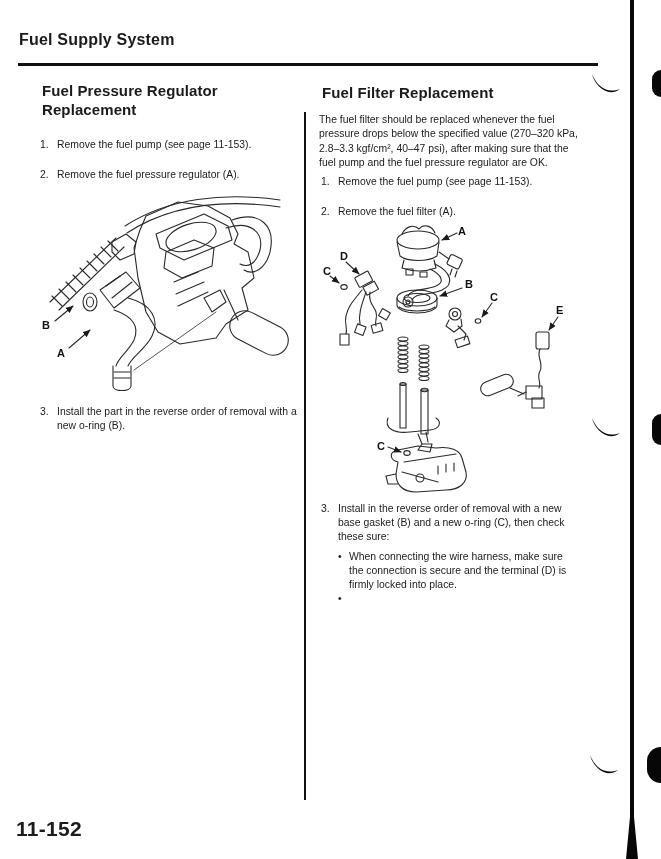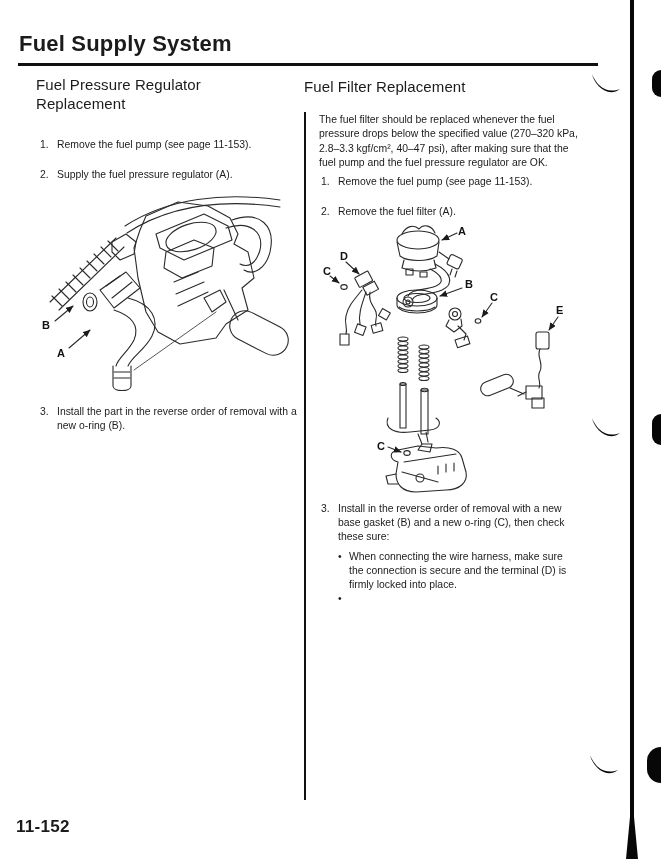--- a/index.html
+++ b/index.html
@@ -3,27 +3,27 @@
 <meta charset="utf-8">
 <style>
   html,body{margin:0;padding:0;}
   body{
     width:661px;height:859px;background:#f4f4f2;
     font-family:"Liberation Sans",sans-serif;color:#1b1b1b;
     -webkit-font-smoothing:antialiased;
   }
   .page{position:relative;width:661px;height:859px;background:#ffffff;overflow:hidden;}
 
-  .page-title{position:absolute;left:19px;top:31px;margin:0;font-size:22px;font-weight:700;letter-spacing:.2px;}
+  .page-title{position:absolute;left:19px;top:31px;margin:0;font-size:16px;font-weight:700;letter-spacing:.2px;}
   .title-rule{position:absolute;left:18px;top:63px;width:580px;height:3px;background:#101010;}
   .col-divider{position:absolute;left:304px;top:112px;width:2px;height:688px;background:#101010;}
 
-  h2{margin:0;font-size:15px;font-weight:400;line-height:1.28;letter-spacing:.1px;}
+  h2{margin:6px;font-size:15px;font-weight:700;line-height:1.28;letter-spacing:.1px;}
   .lc-heading{position:absolute;left:36px;top:75px;width:230px;}
-  .rc-heading{position:absolute;left:304px;top:77px;width:260px;}
+  .rc-heading{position:absolute;left:316px;top:77px;width:260px;}
 
   .body-text{font-size:10.4px;line-height:1.38;}
   .rc-intro{position:absolute;left:316px;top:110px;width:263px;}
 
   .step{position:absolute;display:grid;grid-template-columns:15px auto;column-gap:2px;font-size:10.4px;line-height:1.35;}
   .lc-step1{left:40px;top:138px;width:256px;}
   .lc-step2{left:40px;top:168px;width:256px;}
   .lc-step3{left:40px;top:405px;width:258px;}
   .rc-step1{left:321px;top:175px;width:252px;}
   .rc-step2{left:321px;top:205px;width:252px;}
@@ -33,21 +33,21 @@
   .bullet{position:relative;padding-left:11px;font-size:10.4px;line-height:1.36;}
   .bullet .marker{position:absolute;left:0;top:0;}
 
   .figure{position:absolute;}
   .lc-figure{left:28px;top:190px;width:270px;height:208px;}
   .rc-figure{left:318px;top:222px;width:268px;height:272px;}
   .figure svg{display:block;width:100%;height:100%;}
   .figure path,.figure ellipse,.figure rect,.figure circle,.figure line{vector-effect:non-scaling-stroke;}
   svg text.co{font-family:"Liberation Sans",sans-serif;font-size:11px;font-weight:700;fill:#111;}
 
-  .page-number{position:absolute;left:16px;top:817px;margin:0;font-size:17px;font-weight:700;letter-spacing:.3px;}
+  .page-number{position:absolute;left:16px;top:817px;margin:0;font-size:21px;font-weight:700;letter-spacing:.3px;}
 
   
   .scan-line{position:absolute;left:630px;top:0;width:4px;height:859px;background:#070707;}
   .scan-spike{position:absolute;left:626px;top:796px;width:0;height:0;
     border-left:6px solid transparent;border-right:6px solid transparent;border-bottom:63px solid #070707;}
   .crescent{position:absolute;width:32px;height:28px;}
   .crescent-1{left:590px;top:72px;}
   .crescent-2{left:590px;top:416px;}
   .crescent-3{left:588px;top:753px;}
   .edge-blob{position:absolute;background:#070707;}
@@ -65,21 +65,21 @@
   <div class="col-divider"></div>
 
   <h2 class="lc-heading">Fuel Pressure Regulator Replacement</h2>
 
   <div class="step lc-step1">
     <span class="num">1.</span>
     <span class="txt">Remove the fuel pump (see page 11-153).</span>
   </div>
   <div class="step lc-step2">
     <span class="num">2.</span>
-    <span class="txt">Supply the fuel pressure regulator (A).</span>
+    <span class="txt">Remove the fuel pressure regulator (A).</span>
   </div>
 
   <div class="figure lc-figure">
     <svg viewBox="0 0 270 208">
       <defs>
         <marker id="ah-l" markerWidth="8" markerHeight="7" refX="6.5" refY="3" orient="auto">
           <path d="M0,0 L7,3 L0,6 Z" fill="#1b1b1b"></path>
         </marker>
       </defs>
       <g fill="none" stroke="#2a2a2a" stroke-width="1.1" stroke-linecap="round" stroke-linejoin="round">

